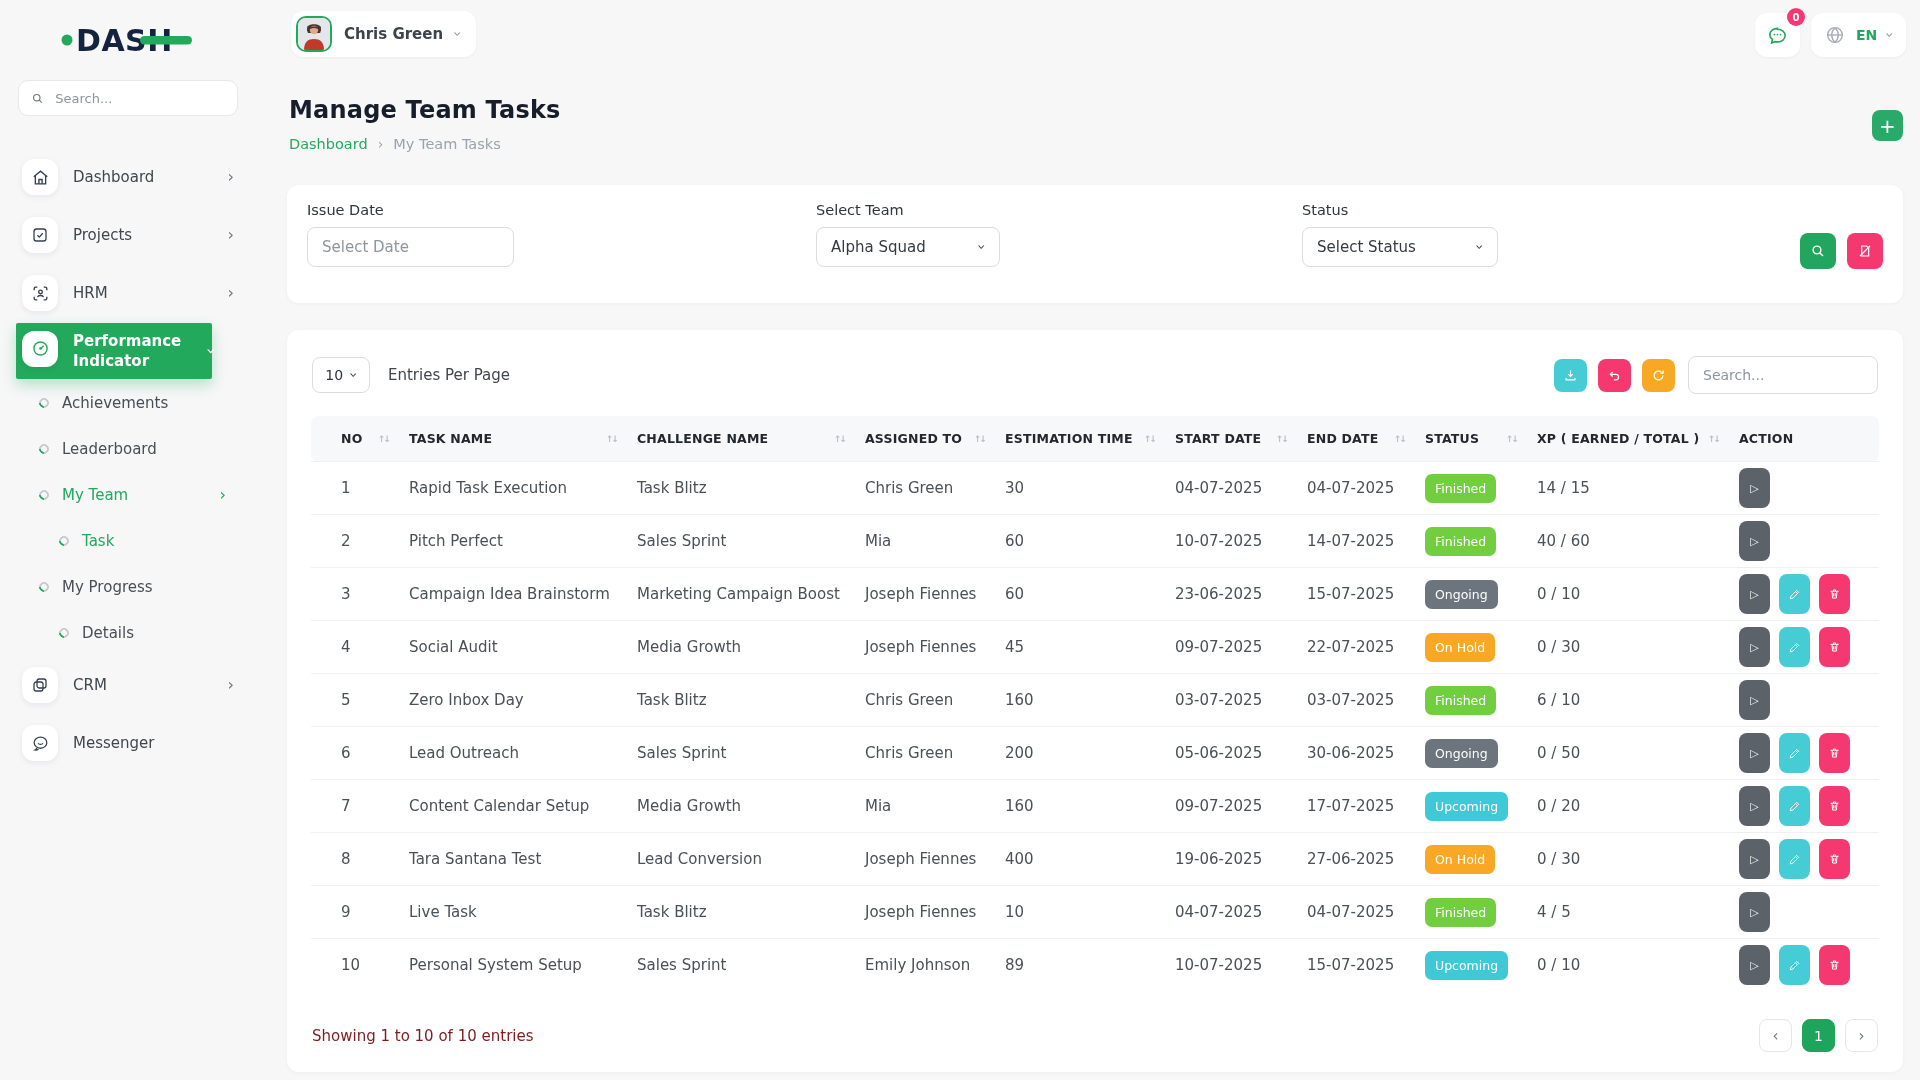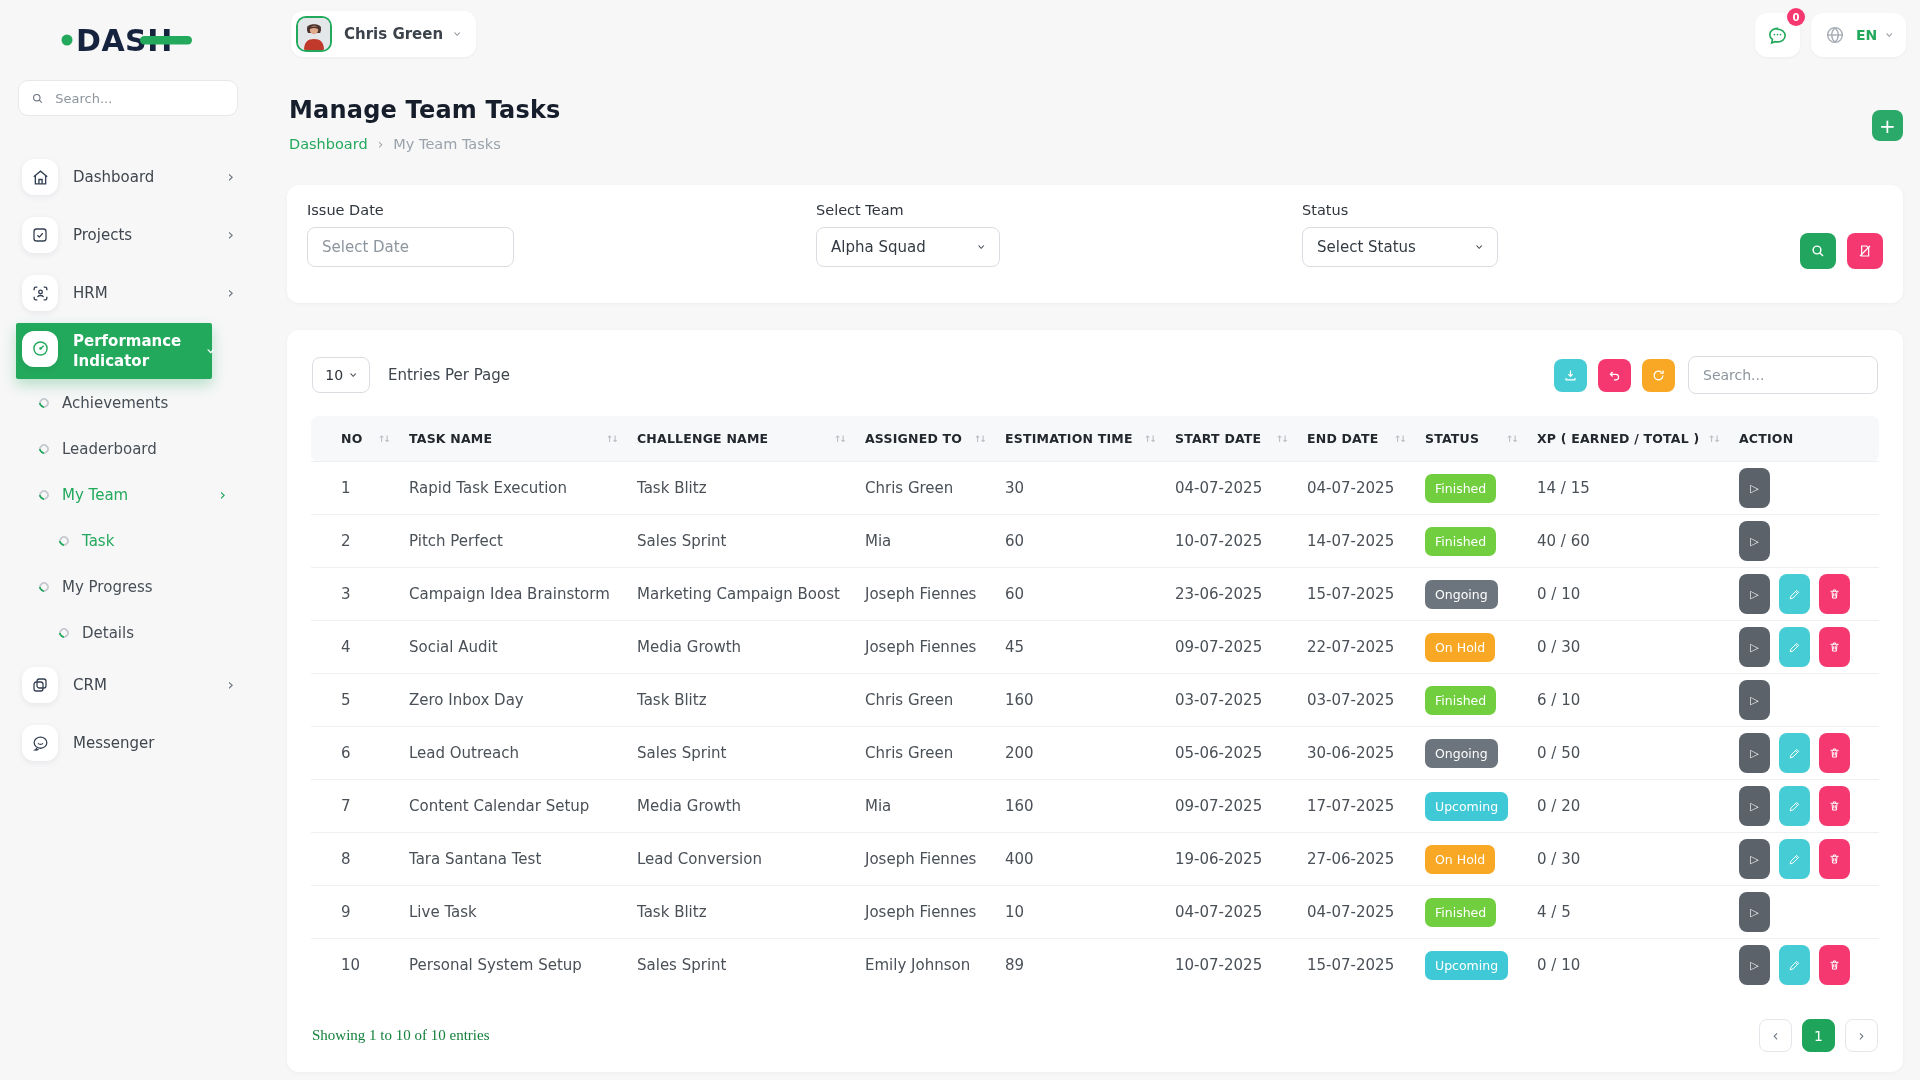--- a/index.html
+++ b/index.html
@@ -183,21 +183,21 @@
     vertical-align:middle; cursor:pointer; color:#fff; font-family:inherit;
   }
   .act-play{ background:var(--play); font-size:11px; }
   .act-edit{ background:var(--cyan); }
   .act-del{ background:var(--pink); }
 
   .table-footer{
     position:absolute; left:25px; right:25px; bottom:20px;
     display:flex; align-items:center;
   }
-  .showing{ font-size:15px; color:#15803d;font-family:Liberation Serif, serif; }
+  .showing{ font-size:15px; color:#7f1d1d; }
   .pager{ margin-left:auto; display:flex; gap:10px; }
   .page-btn{
     width:33px; height:33px; border-radius:8px; border:1px solid #e3e6ea;
     background:#fff; color:#6b7480; font-size:15px; cursor:pointer;
     display:flex; align-items:center; justify-content:center; font-family:inherit;
   }
   .page-btn.current{ background:#1fa45b; border-color:#1fa45b; color:#fff; font-size:14px; }
   svg{ display:block; }
 </style>
 </head>

